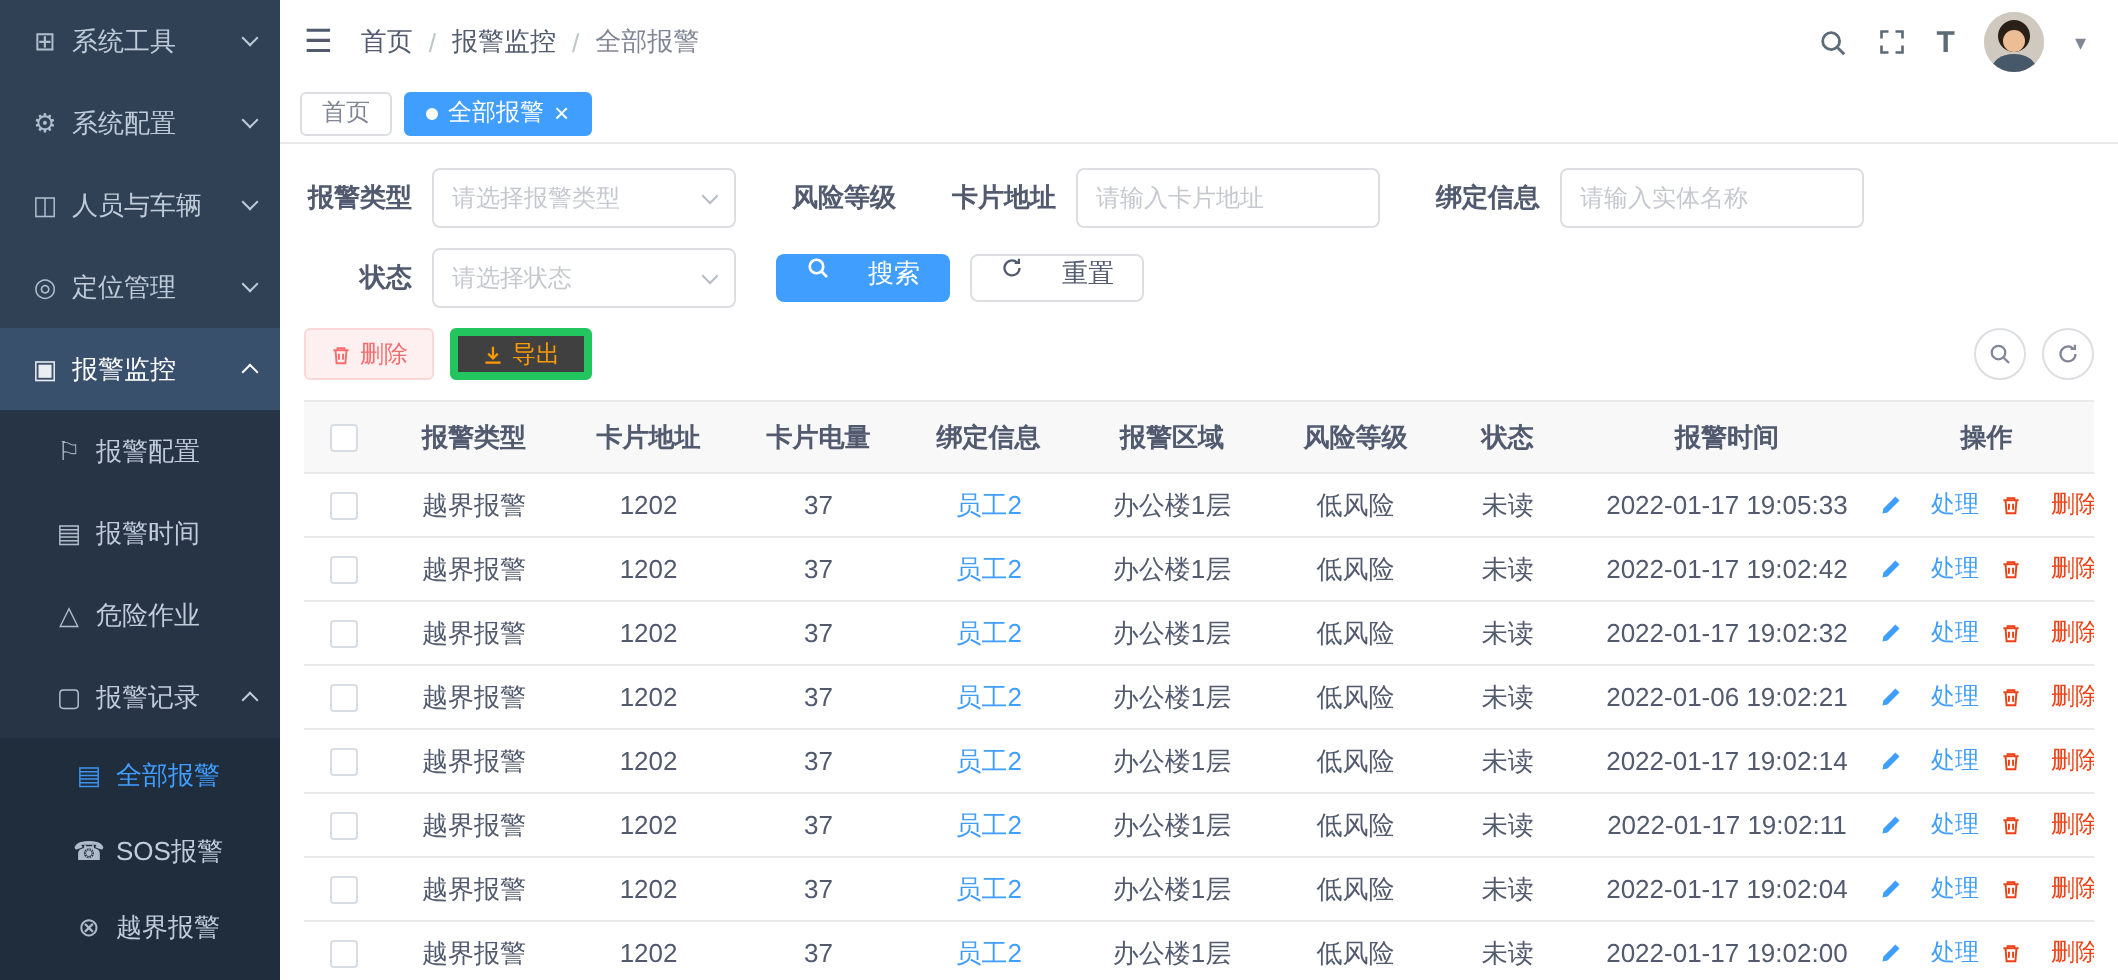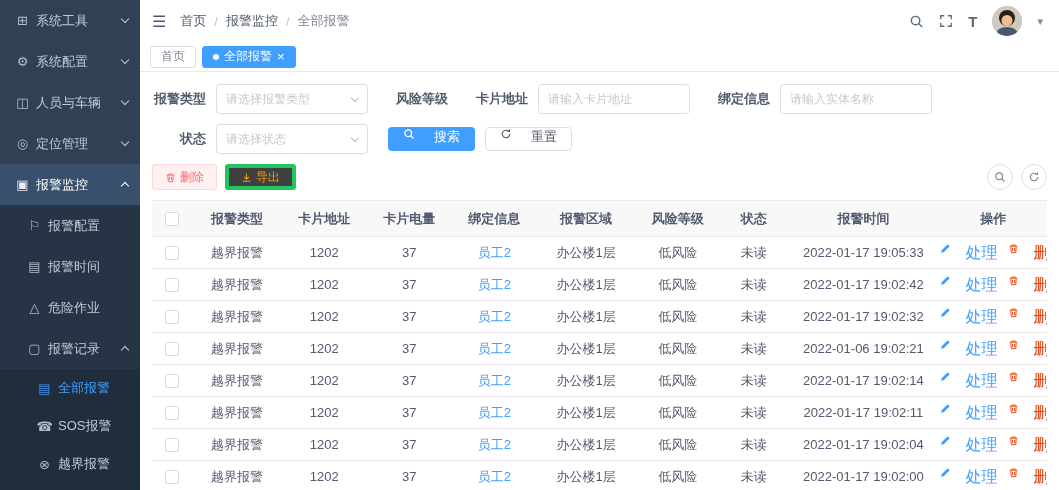--- a/index.html
+++ b/index.html
@@ -63,21 +63,21 @@
 .btn-warning{background:#404040;border:4px solid #22c55e;color:#ff9900}
 .toolbar-right{margin-left:auto;display:flex;gap:8px}
 .circle-btn{width:26px;height:26px;border-radius:50%;border:1px solid #dcdee2;background:#fff;display:inline-flex;align-items:center;justify-content:center;color:#808695;cursor:pointer;font-size:13px}
 
 
 table{width:100%;border-collapse:collapse;table-layout:fixed;font-size:13px}
 thead th{height:36px;background:#f8f8f9;color:#515a6e;font-weight:bold;border-top:1px solid #e8eaec;border-bottom:1px solid #e8eaec;text-align:center}
 tbody td{height:32px;border-bottom:1px solid #e8eaec;text-align:center;color:#515a6e;white-space:nowrap;overflow:hidden}
 .cb{display:inline-block;width:14px;height:14px;border:1px solid #d7dde4;border-radius:2px;background:#fff;vertical-align:middle;cursor:pointer}
 .link{color:#409eff;cursor:pointer}
-.op-handle,.op-delete{display:inline-flex;align-items:flex-start;gap:15px;font-size:16px;cursor:pointer}
+.op-handle,.op-delete{display:inline-flex;align-items:center;gap:15px;font-size:12px;cursor:pointer}
 .op-handle{color:#409eff;margin-right:10px}
 .op-delete{color:#ed4014}
 svg{display:block}
 </style>
 </head>
 <body>
 
 <div class="app">
 
   <aside class="sidebar" id="sidebar-menu">

